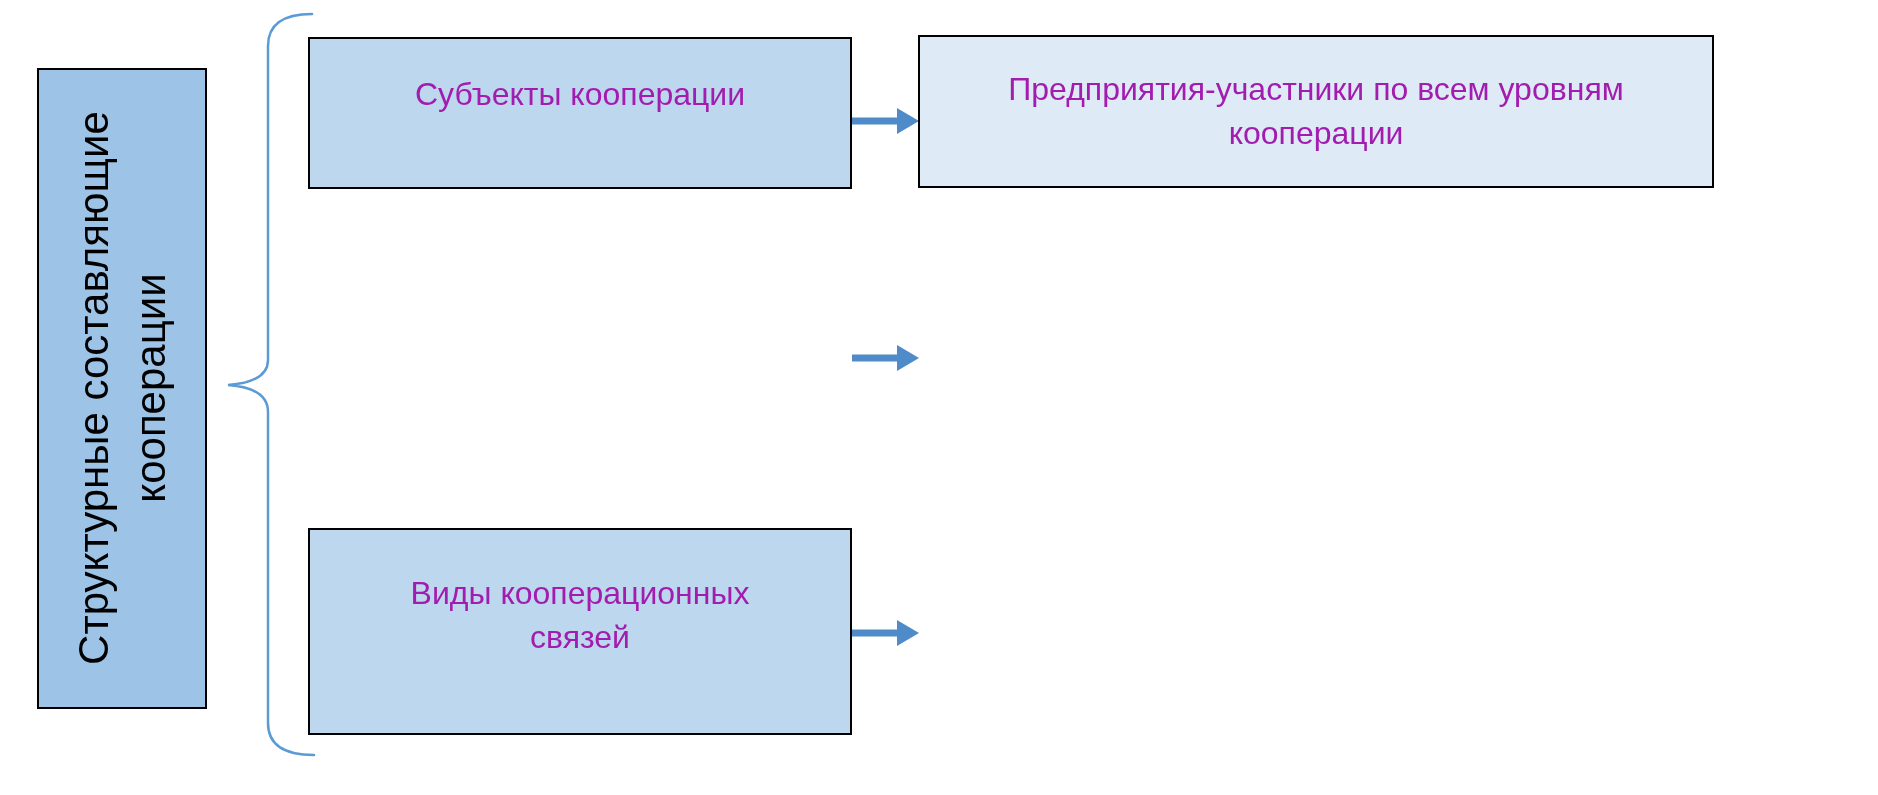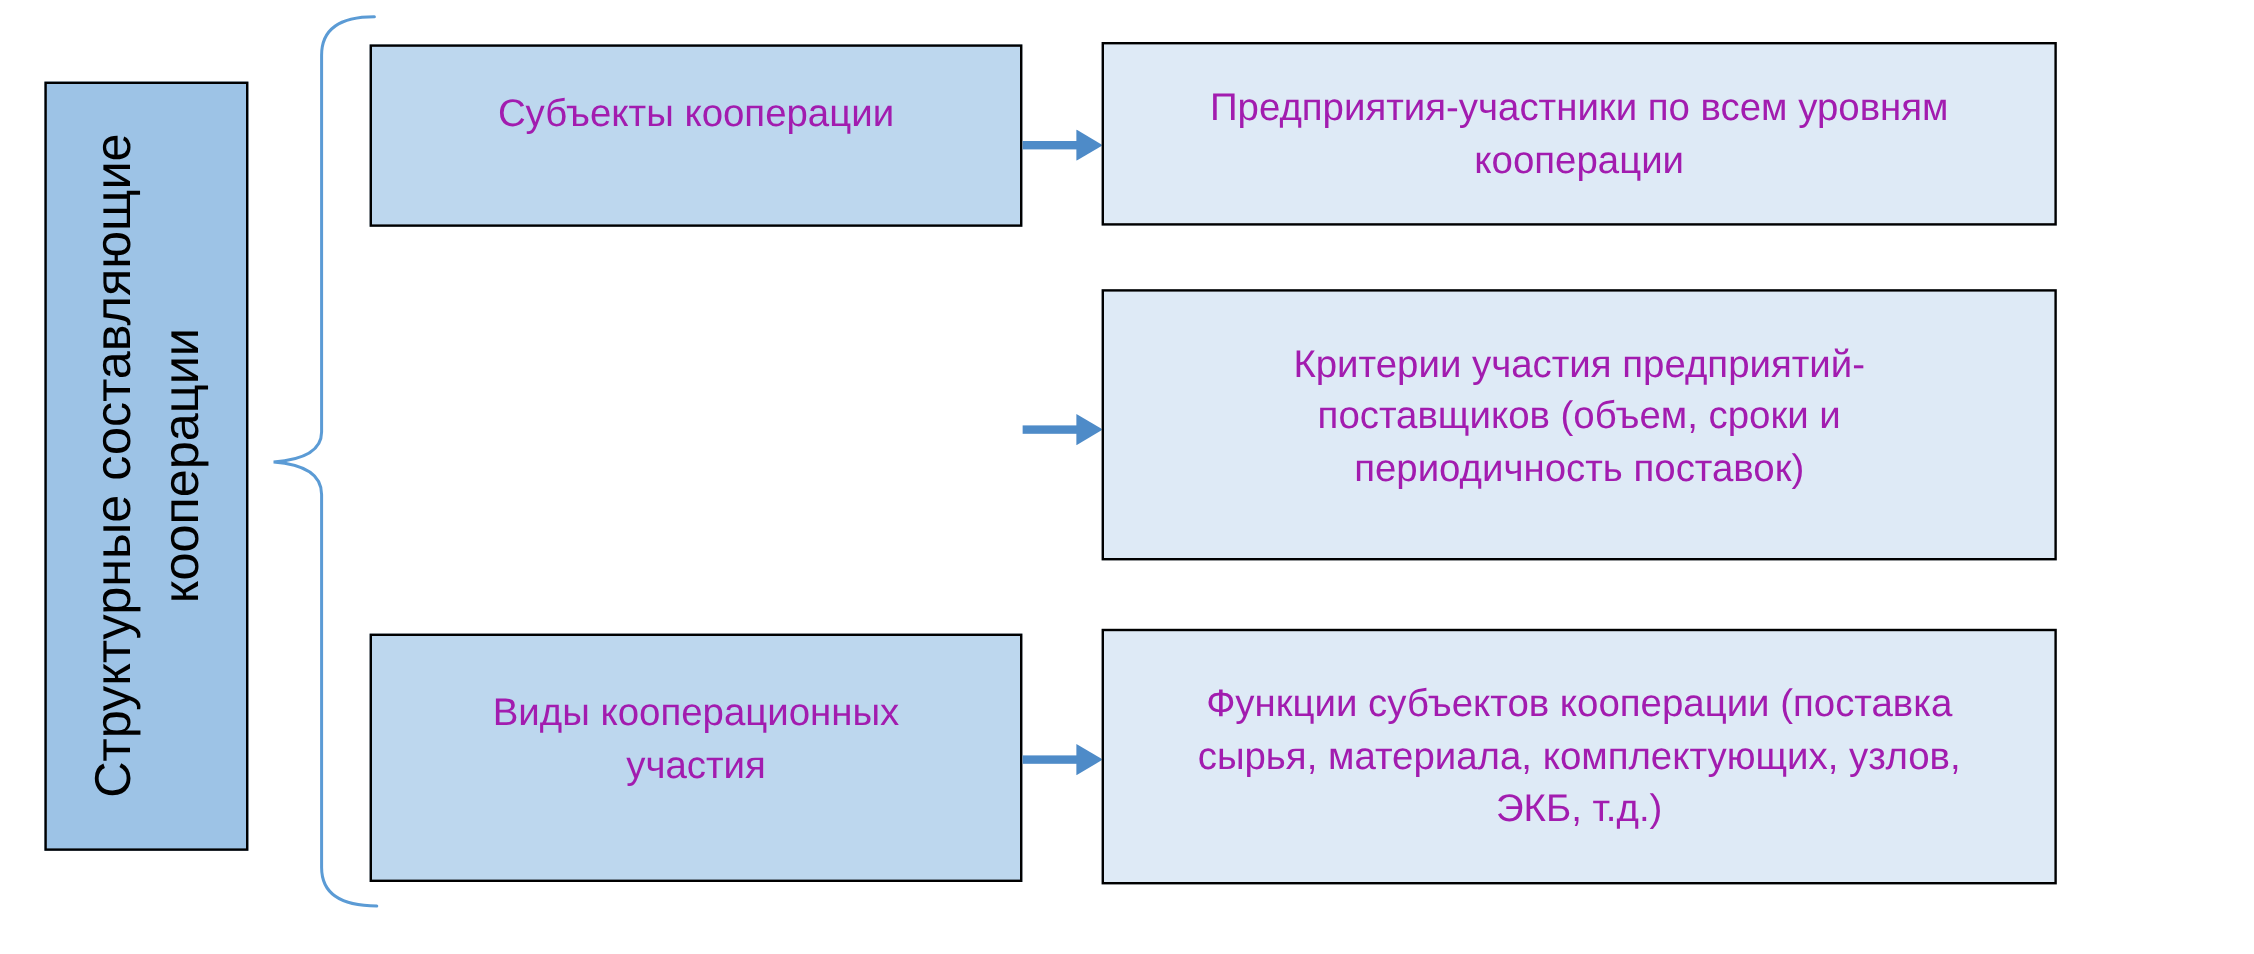--- a/index.html
+++ b/index.html
@@ -116,33 +116,23 @@
   </svg>
   <div class="box desc-box r1">
     <span class="txt">Предприятия-участники по всем уровням
 кооперации</span>
   </div>
 
   <svg class="arrow-svg a2" viewBox="0 0 67 26">
     <rect x="0" y="9.5" width="47" height="7" fill="#4e8bc8"></rect>
     <polygon points="45,0 67,13 45,26" fill="#4e8bc8"></polygon>
   </svg>
-  <div class="box desc-box r2">
-    <span class="txt">Критерии участия предприятий-
-поставщиков (объем, сроки и
-периодичность поставок)</span>
-  </div>
 
   <div class="box label-box m3">
     <span class="txt">Виды кооперационных
-участия</span>
+связей</span>
   </div>
   <svg class="arrow-svg a3" viewBox="0 0 67 26">
     <rect x="0" y="9.5" width="47" height="7" fill="#4e8bc8"></rect>
     <polygon points="45,0 67,13 45,26" fill="#4e8bc8"></polygon>
   </svg>
-  <div class="box desc-box r3">
-    <span class="txt">Функции субъектов кооперации (поставка
-сырья, материала, комплектующих, узлов,
-ЭКБ, т.д.)</span>
-  </div>
 
 </div>
 
 </body></html>

